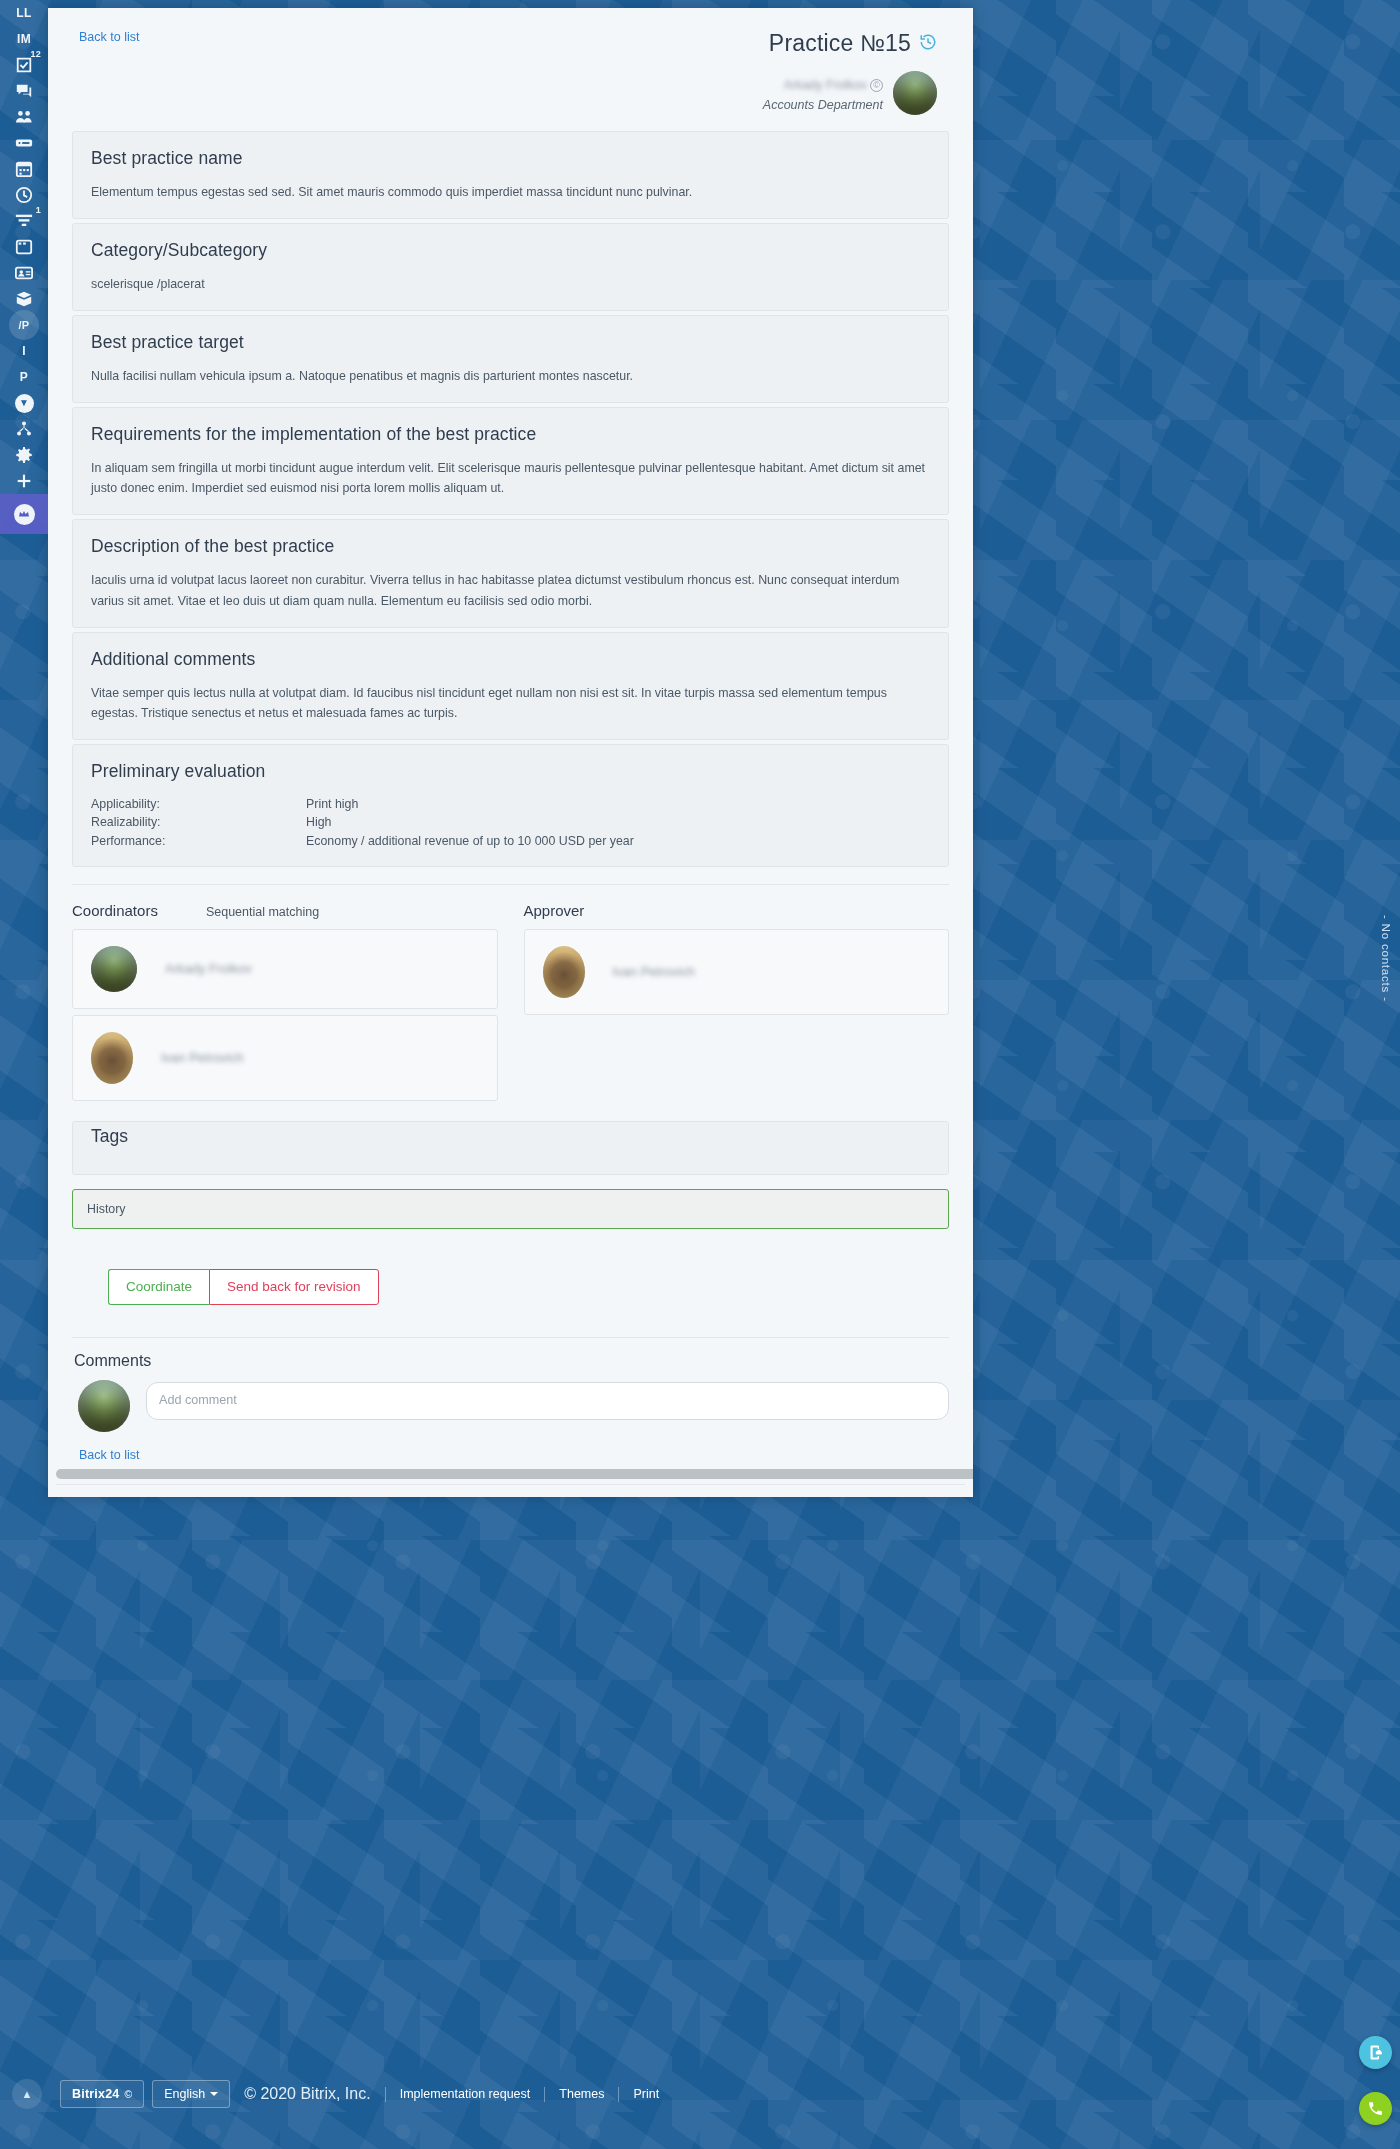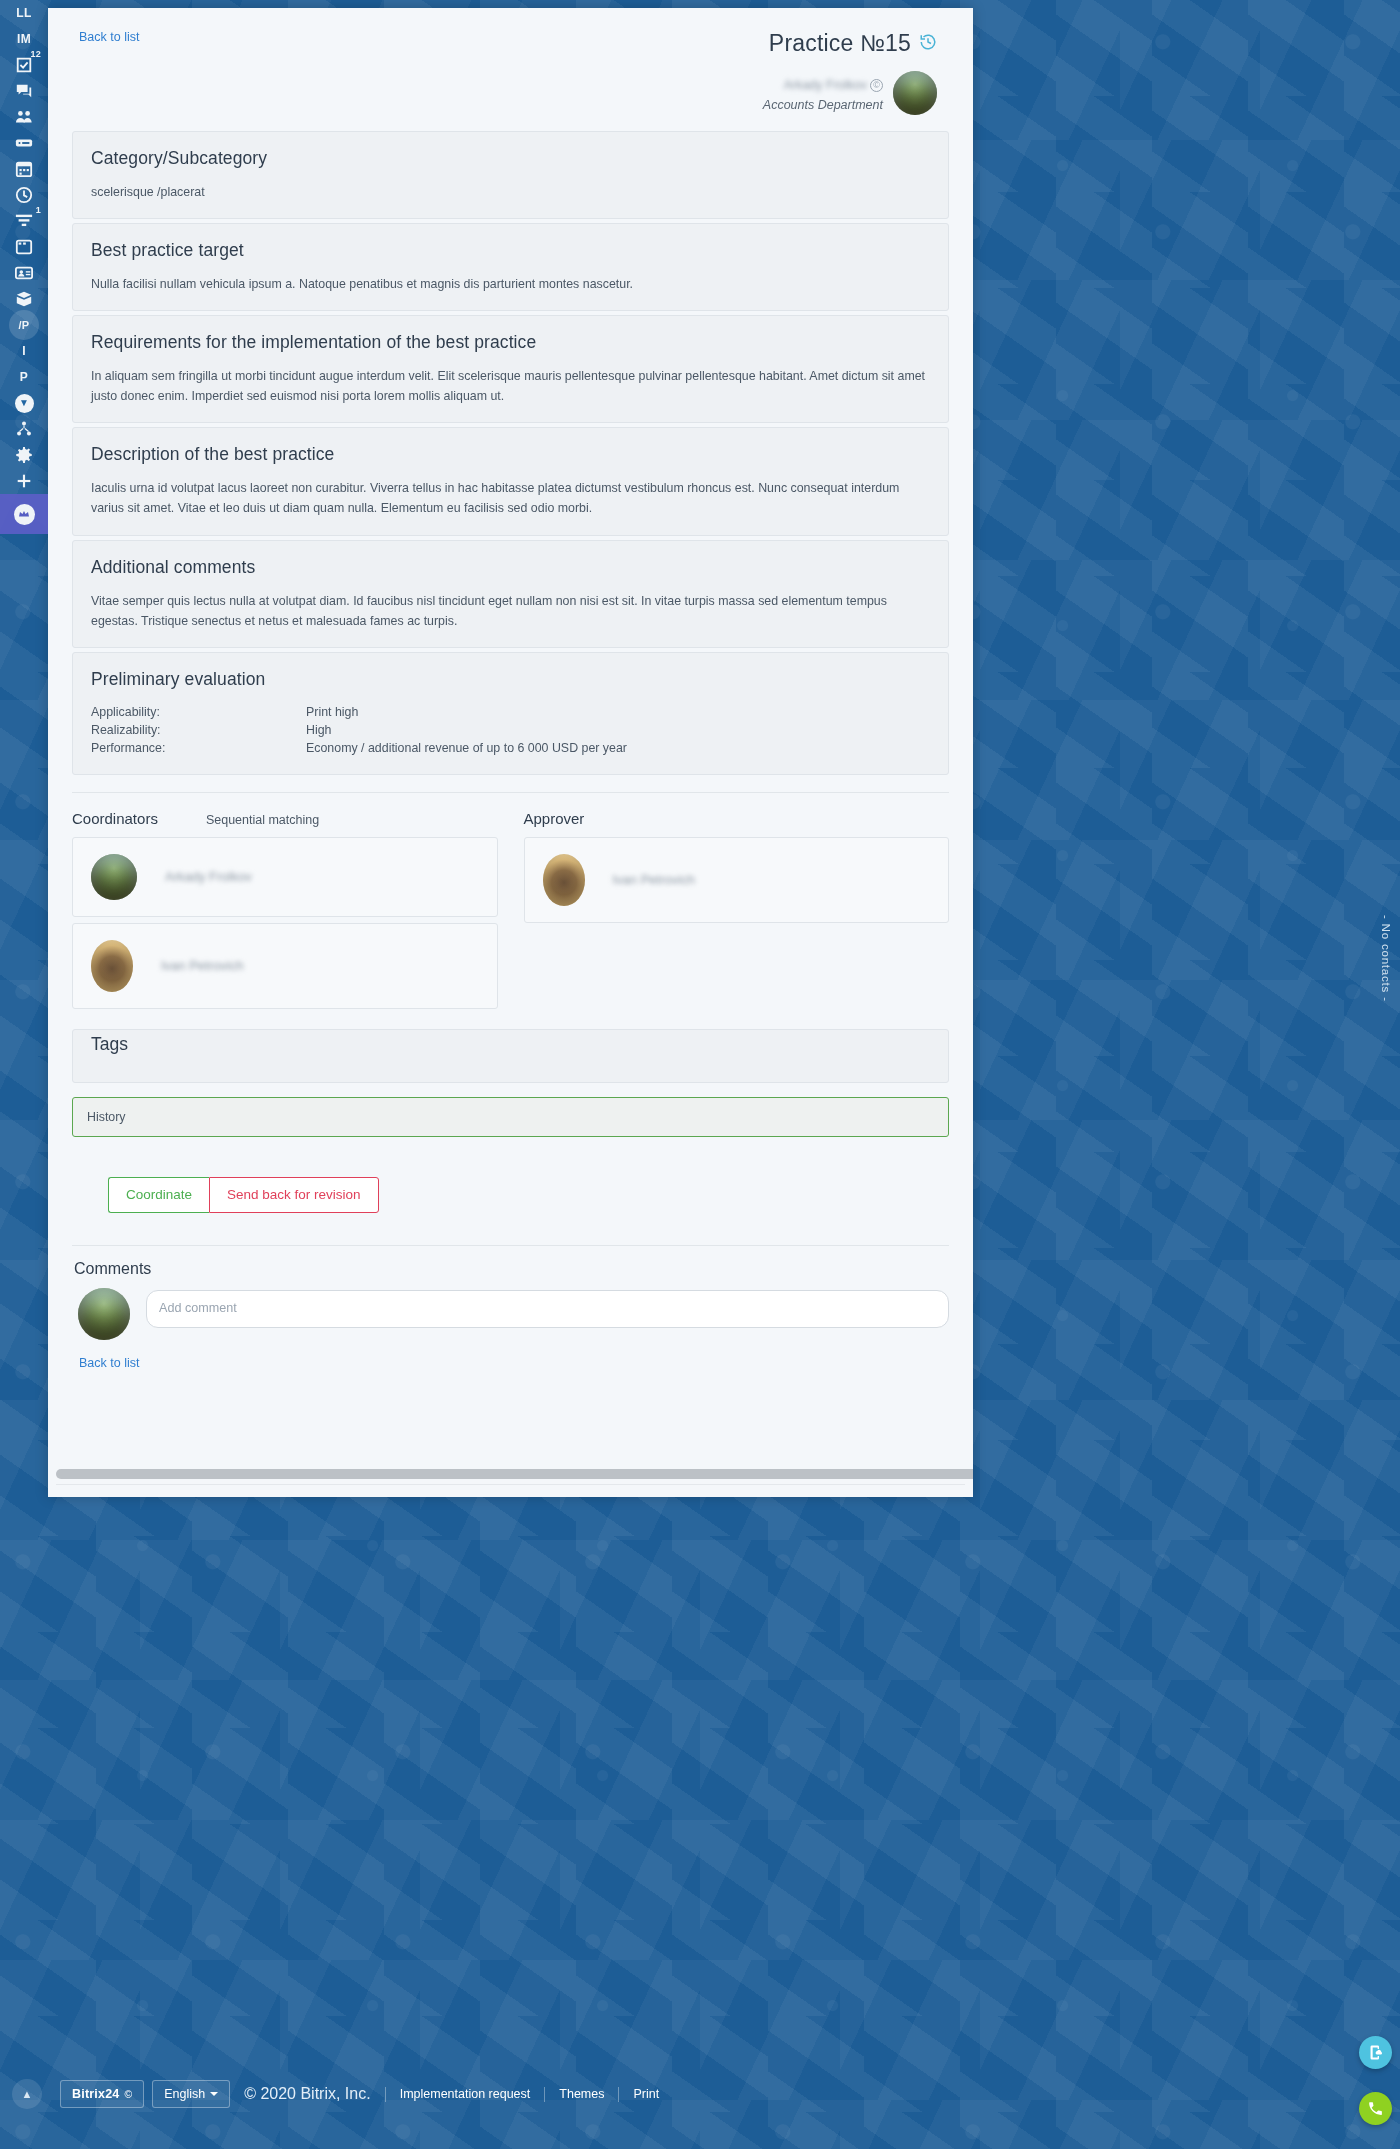--- a/index.html
+++ b/index.html
@@ -496,20 +496,24 @@
               <span class="user-name">Arkady Frolkov</span><span class="copy-ico">©</span>
             </div>
             <div class="user-dept">Accounts Department</div>
           </div>
           <div class="avatar"></div>
         </div>
       </div>
     </div>
 
     <section class="cards" id="field-cards">
+        <section class="card">
+          <h2>Best practice name</h2>
+          <p>Elementum tempus egestas sed sed. Sit amet mauris commodo quis imperdiet massa tincidunt nunc pulvinar.</p>
+        </section>
         <section class="card">
           <h2>Category/Subcategory</h2>
           <p>scelerisque /placerat</p>
         </section>
         <section class="card">
           <h2>Best practice target</h2>
           <p>Nulla facilisi nullam vehicula ipsum a. Natoque penatibus et magnis dis parturient montes nascetur.</p>
         </section>
         <section class="card">
           <h2>Requirements for the implementation of the best practice</h2>
@@ -531,21 +535,21 @@
           <div class="eval-row">
             <div class="eval-key">Applicability:</div>
             <div class="eval-val">Print high</div>
           </div>
           <div class="eval-row">
             <div class="eval-key">Realizability:</div>
             <div class="eval-val">High</div>
           </div>
           <div class="eval-row">
             <div class="eval-key">Performance:</div>
-            <div class="eval-val">Economy / additional revenue of up to 6 000 USD per year</div>
+            <div class="eval-val">Economy / additional revenue of up to 10 000 USD per year</div>
           </div>
         </div>
     </section>
 
     <div class="hr"></div>
 
     <section class="people">
       <div class="people-col">
         <div class="people-head">
           <h3>Coordinators</h3>

